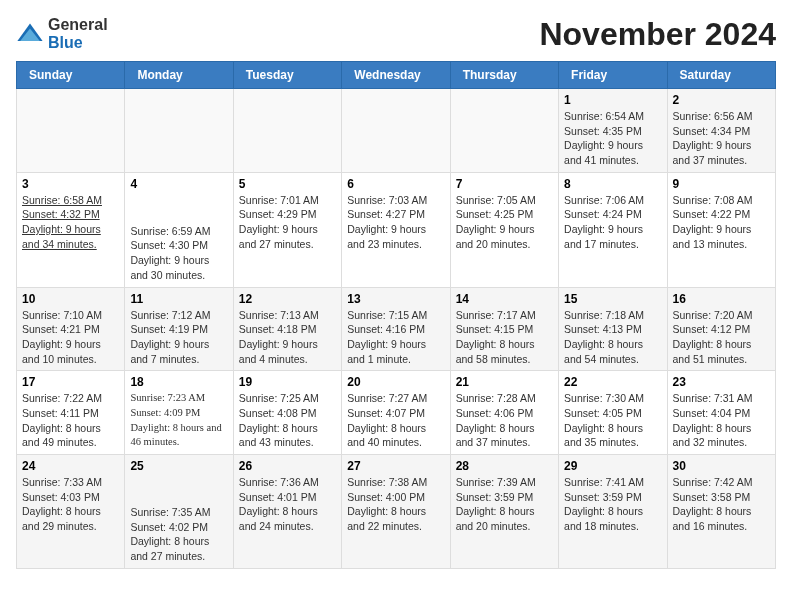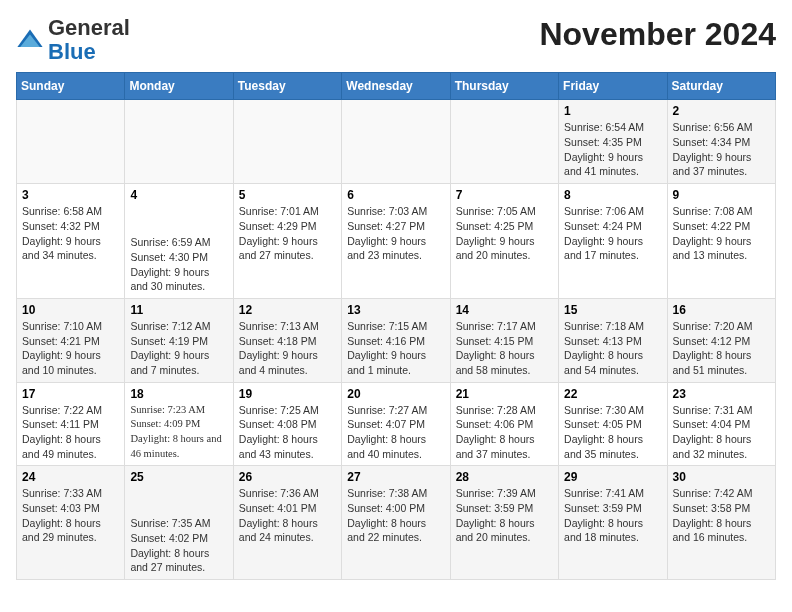--- a/index.html
+++ b/index.html
@@ -15,21 +15,21 @@
       align-items: flex-start;
       justify-content: space-between;
       margin-bottom: 8px;
     }
     .logo {
       display: flex;
       align-items: center;
       gap: 4px;
     }
     .logo-text {
-      font-size: 22px;
+      font-size: 16px;
       font-weight: bold;
       line-height: 1.1;
     }
     .logo-general { color: #333; }
     .logo-blue { color: #1a6db5; }
     .logo-icon {
       width: 28px;
       height: 28px;
     }
     .title-block {
@@ -47,21 +47,21 @@
     table {
       width: 100%;
       border-collapse: collapse;
       font-size: 11px;
     }
     thead tr {
       background: #3a7cc1;
     }
     thead th {
       color: #fff;
-      padding: 6px 4px;
+      padding: 6px 12px;
       text-align: left;
       font-size: 12px;
       font-weight: bold;
       border: 1px solid #2a6aaa;
     }
     tbody tr {
       vertical-align: top;
     }
     tbody tr:nth-child(odd) {
       background: #f5f5f5;
@@ -137,21 +137,21 @@
         <td>
           <span class="day-num">2</span>
           <div class="day-info" style="white-space: pre-line;">Sunrise: 6:56 AM
 Sunset: 4:34 PM
 Daylight: 9 hours and 37 minutes.</div>
         </td>
       </tr>
       <tr>
         <td>
           <span class="day-num">3</span>
-          <div class="day-info" style="white-space: pre-line;">Sunrise: 6:58 AM
+          <div class="day-info" style="white-space: pre-line; text-decoration: underline;">Sunrise: 6:58 AM
 Sunset: 4:32 PM
 Daylight: 9 hours and 34 minutes.</div>
         </td>
         <td>
           <span class="day-num">4</span>
           <div class="day-info" style="white-space: pre-line; margin-top: 33px;">Sunrise: 6:59 AM
 Sunset: 4:30 PM
 Daylight: 9 hours and 30 minutes.</div>
         </td>
         <td>

